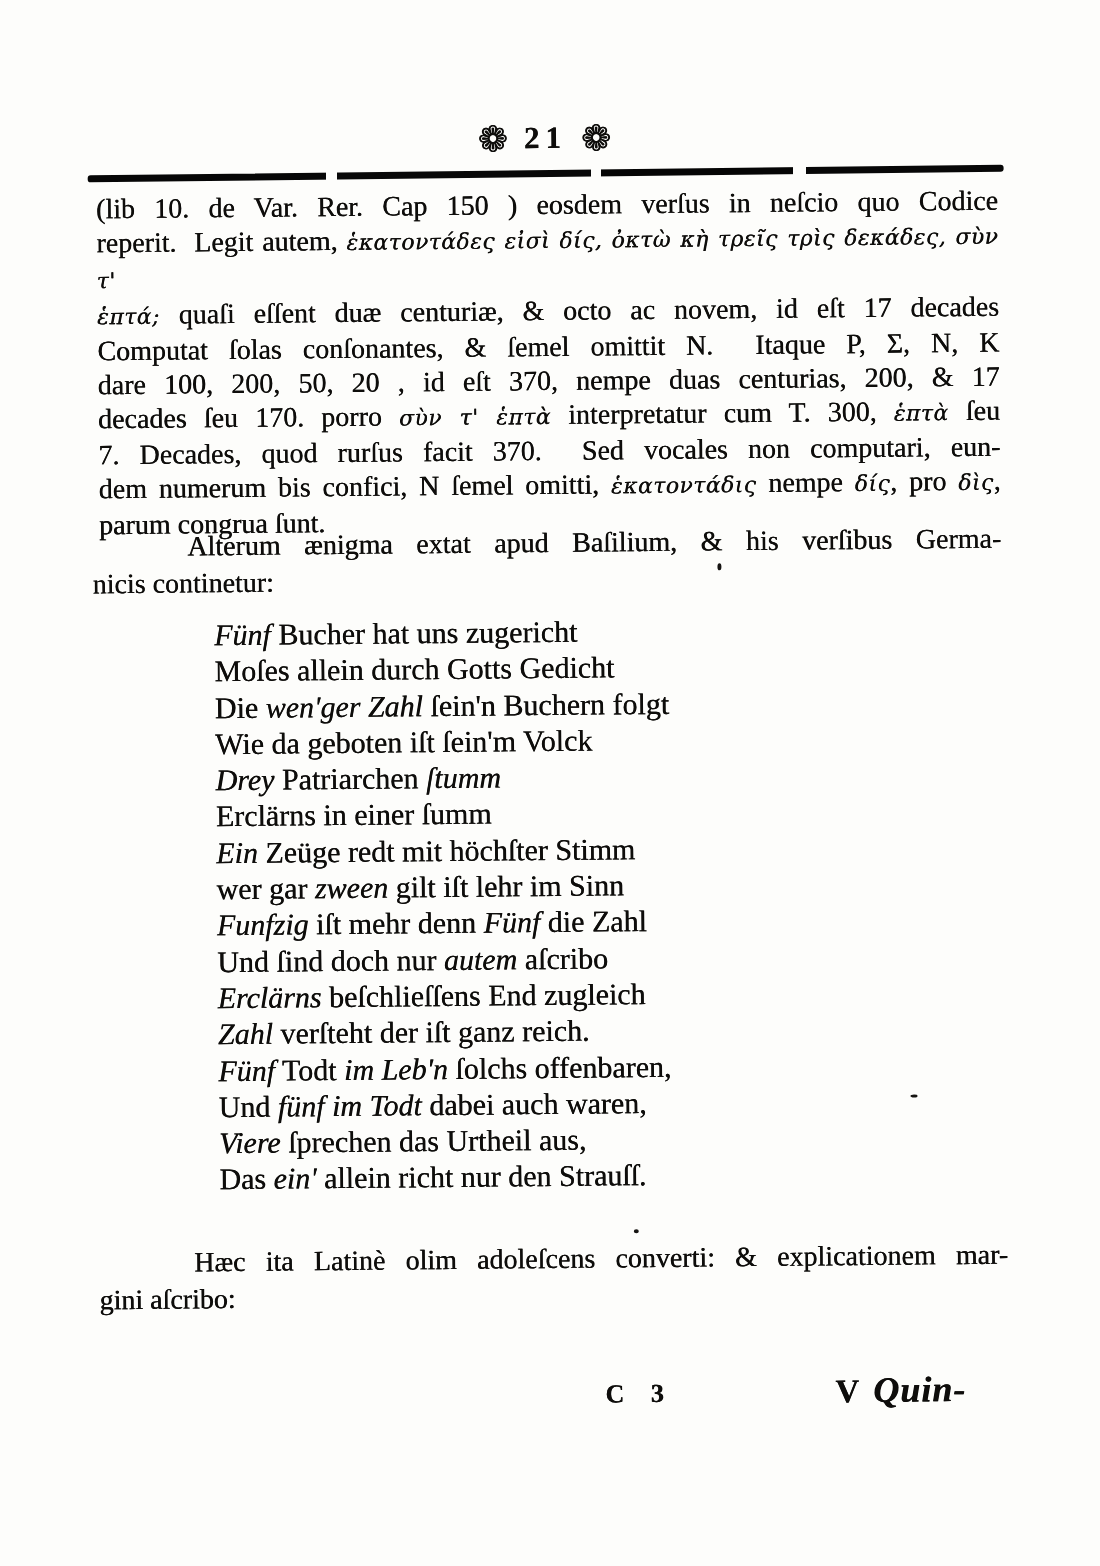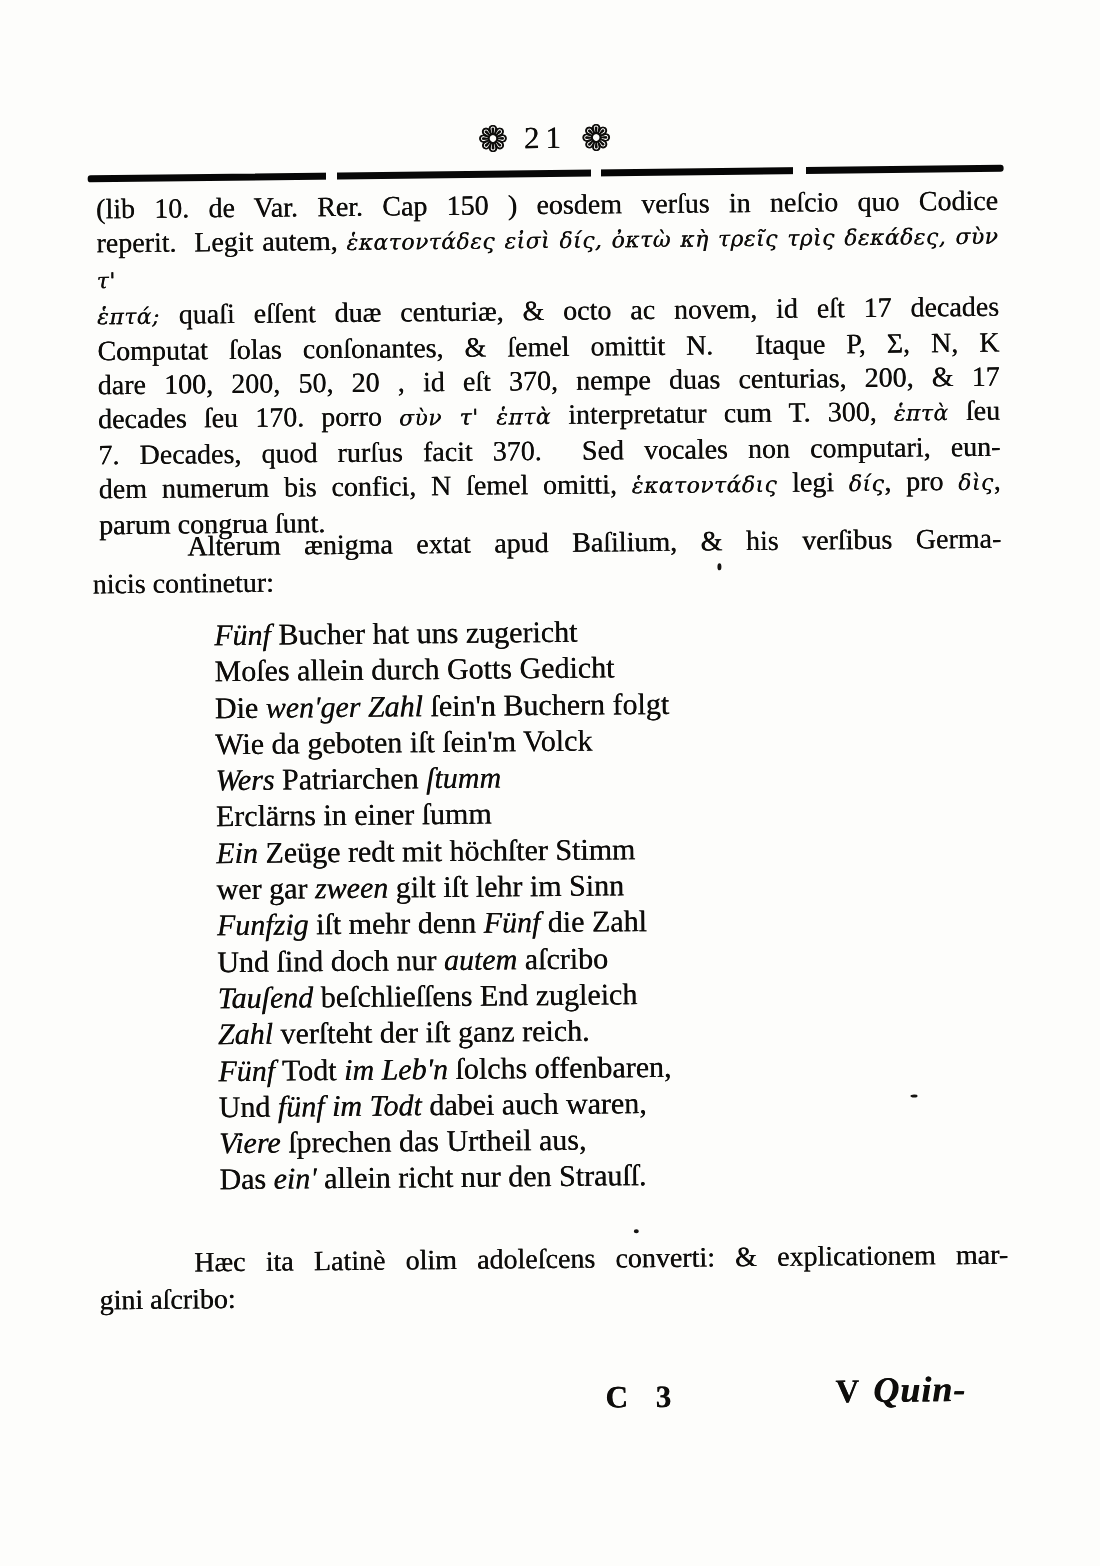--- a/index.html
+++ b/index.html
@@ -20,21 +20,21 @@
   
   .pagehead{
     position:absolute;left:0;top:118px;width:900px;
     text-align:center;font-size:31px;letter-spacing:2px;
   }
   .pagehead .orn{
     font-size:36px;vertical-align:-3px;padding:0 14px;
     text-shadow:0.5px 0 0 currentColor;
   }
   .pagehead .pnum{
-    font-weight:normal;letter-spacing:6px;
+    font-weight:bold;letter-spacing:6px;
     text-shadow:0.4px 0 0 currentColor;
   }
   .rule{
     position:absolute;left:-8px;top:170px;width:916px;height:7px;
     background:
       linear-gradient(90deg,
         #060606 0 26%, rgba(0,0,0,0) 26% 27.2%,
         #080808 27.2% 55%, rgba(0,0,0,0) 55% 56%,
         #050505 56% 77%, rgba(0,0,0,0) 77% 78.4%,
         #070707 78.4% 100%);
@@ -52,21 +52,21 @@
   .ind{padding-left:88px;}
   .hang{margin-left:-7px;}
   .para,.poem{position:absolute;text-shadow:0.35px 0 0 currentColor;}
   .p1{left:0;top:188px;width:902px;font-size:28px;line-height:34px;}
   .p2{left:0;top:524px;width:902px;font-size:28px;line-height:37px;}
   .poem{left:114px;top:614px;width:780px;font-size:30px;line-height:36.3px;}
   .p3{left:0;top:1240px;width:902px;font-size:28px;line-height:37px;}
   
   .footer{position:absolute;left:0;top:1372px;width:900px;height:70px;
     text-shadow:0.4px 0 0 currentColor;}
-  .sig{position:absolute;left:498px;top:8px;font-size:31px;letter-spacing:10px;font-weight:bold;}
+  .sig{position:absolute;left:498px;top:8px;font-size:26px;letter-spacing:10px;font-weight:bold;}
   .catch{position:absolute;left:728px;top:0;font-size:33px;font-weight:bold;}
   .catch .q{font-style:italic;font-size:36px;padding-left:14px;letter-spacing:1px;}
   
   .speck{position:absolute;background:#161412;border-radius:50%;}
   .sp1{left:618px;top:565px;width:4px;height:7px;}
   .sp2{left:528px;top:1230px;width:5px;height:4px;}
   .sp3{left:806px;top:1098px;width:7px;height:3px;}
 </style>
 </head>
 <body>
@@ -81,41 +81,41 @@
     <div class="rule"></div>
 
     <div class="para p1">
         <div class="tline j"><span>(lib 10. de Var. Rer. Cap 150 ) eosdem verſus in neſcio quo Codice</span></div>
         <div class="tline j"><span>reperit.  Legit autem, </span><span class="grk">ἑκατοντάδες εἰσὶ δίς, ὀκτὼ κὴ τρεῖς τρὶς δεκάδες, σὺν τ'</span></div>
         <div class="tline j"><span class="grk">ἑπτά;</span><span> quaſi eſſent duæ centuriæ, &amp; octo ac novem, id eſt 17 decades</span></div>
         <div class="tline j"><span>Computat ſolas conſonantes, &amp; ſemel omittit N.  Itaque P, Σ, N, K</span></div>
         <div class="tline j"><span>dare 100, 200, 50, 20 , id eſt 370, nempe duas centurias, 200, &amp; 17</span></div>
         <div class="tline j"><span>decades ſeu 170. porro </span><span class="grk">σὺν τ' ἑπτὰ</span><span> interpretatur cum T. 300, </span><span class="grk">ἑπτὰ</span><span> ſeu</span></div>
         <div class="tline j"><span>7. Decades, quod rurſus facit 370.  Sed vocales non computari, eun-</span></div>
-        <div class="tline j"><span>dem numerum bis confici, N ſemel omitti, </span><span class="grk">ἑκατοντάδις</span><span> legi </span><span class="grk">δίς</span><span>, pro </span><span class="grk">δὶς</span><span>,</span></div>
+        <div class="tline j"><span>dem numerum bis confici, N ſemel omitti, </span><span class="grk">ἑκατοντάδις</span><span> nempe </span><span class="grk">δίς</span><span>, pro </span><span class="grk">δὶς</span><span>,</span></div>
         <div class="tline"><span>parum congrua ſunt.</span></div>
       </div>
 
     <div class="para p2">
         <div class="tline j ind"><span>Alterum ænigma extat apud Baſilium, &amp; his verſibus Germa-</span></div>
         <div class="tline hang"><span>nicis continetur:</span></div>
       </div>
 
     <div class="poem">
         <div class="tline"><span class="it">Fünf</span><span> Bucher hat uns zugericht</span></div>
         <div class="tline"><span>Moſes allein durch Gotts Gedicht</span></div>
         <div class="tline"><span>Die </span><span class="it">wen'ger Zahl</span><span> ſein'n Buchern folgt</span></div>
         <div class="tline"><span>Wie da geboten iſt ſein'm Volck</span></div>
-        <div class="tline"><span class="it">Wers</span><span> Patriarchen </span><span class="it">ſtumm</span></div>
+        <div class="tline"><span class="it">Drey</span><span> Patriarchen </span><span class="it">ſtumm</span></div>
         <div class="tline"><span>Erclärns in einer ſumm</span></div>
         <div class="tline"><span class="it">Ein</span><span> Zeüge redt mit höchſter Stimm</span></div>
         <div class="tline"><span>wer gar </span><span class="it">zween</span><span> gilt iſt lehr im Sinn</span></div>
         <div class="tline"><span class="it">Funfzig</span><span> iſt mehr denn </span><span class="it">Fünf</span><span> die Zahl</span></div>
         <div class="tline"><span>Und ſind doch nur </span><span class="it">autem</span><span> aſcribo</span></div>
-        <div class="tline"><span class="it">Tauſend</span><span> beſchlieſſens End zugleich</span></div>
+        <div class="tline"><span class="it">Erclärns</span><span> beſchlieſſens End zugleich</span></div>
         <div class="tline"><span class="it">Zahl</span><span> verſteht der iſt ganz reich.</span></div>
         <div class="tline"><span class="it">Fünf</span><span> Todt </span><span class="it">im Leb'n</span><span> ſolchs offenbaren,</span></div>
         <div class="tline"><span>Und </span><span class="it">fünf im Todt</span><span> dabei auch waren,</span></div>
         <div class="tline"><span class="it">Viere</span><span> ſprechen das Urtheil aus,</span></div>
         <div class="tline"><span>Das </span><span class="it">ein'</span><span> allein richt nur den Strauſſ.</span></div>
       </div>
 
     <div class="para p3">
         <div class="tline j ind"><span>Hæc ita Latinè olim adoleſcens converti: &amp; explicationem mar-</span></div>
         <div class="tline hang"><span>gini aſcribo:</span></div>

